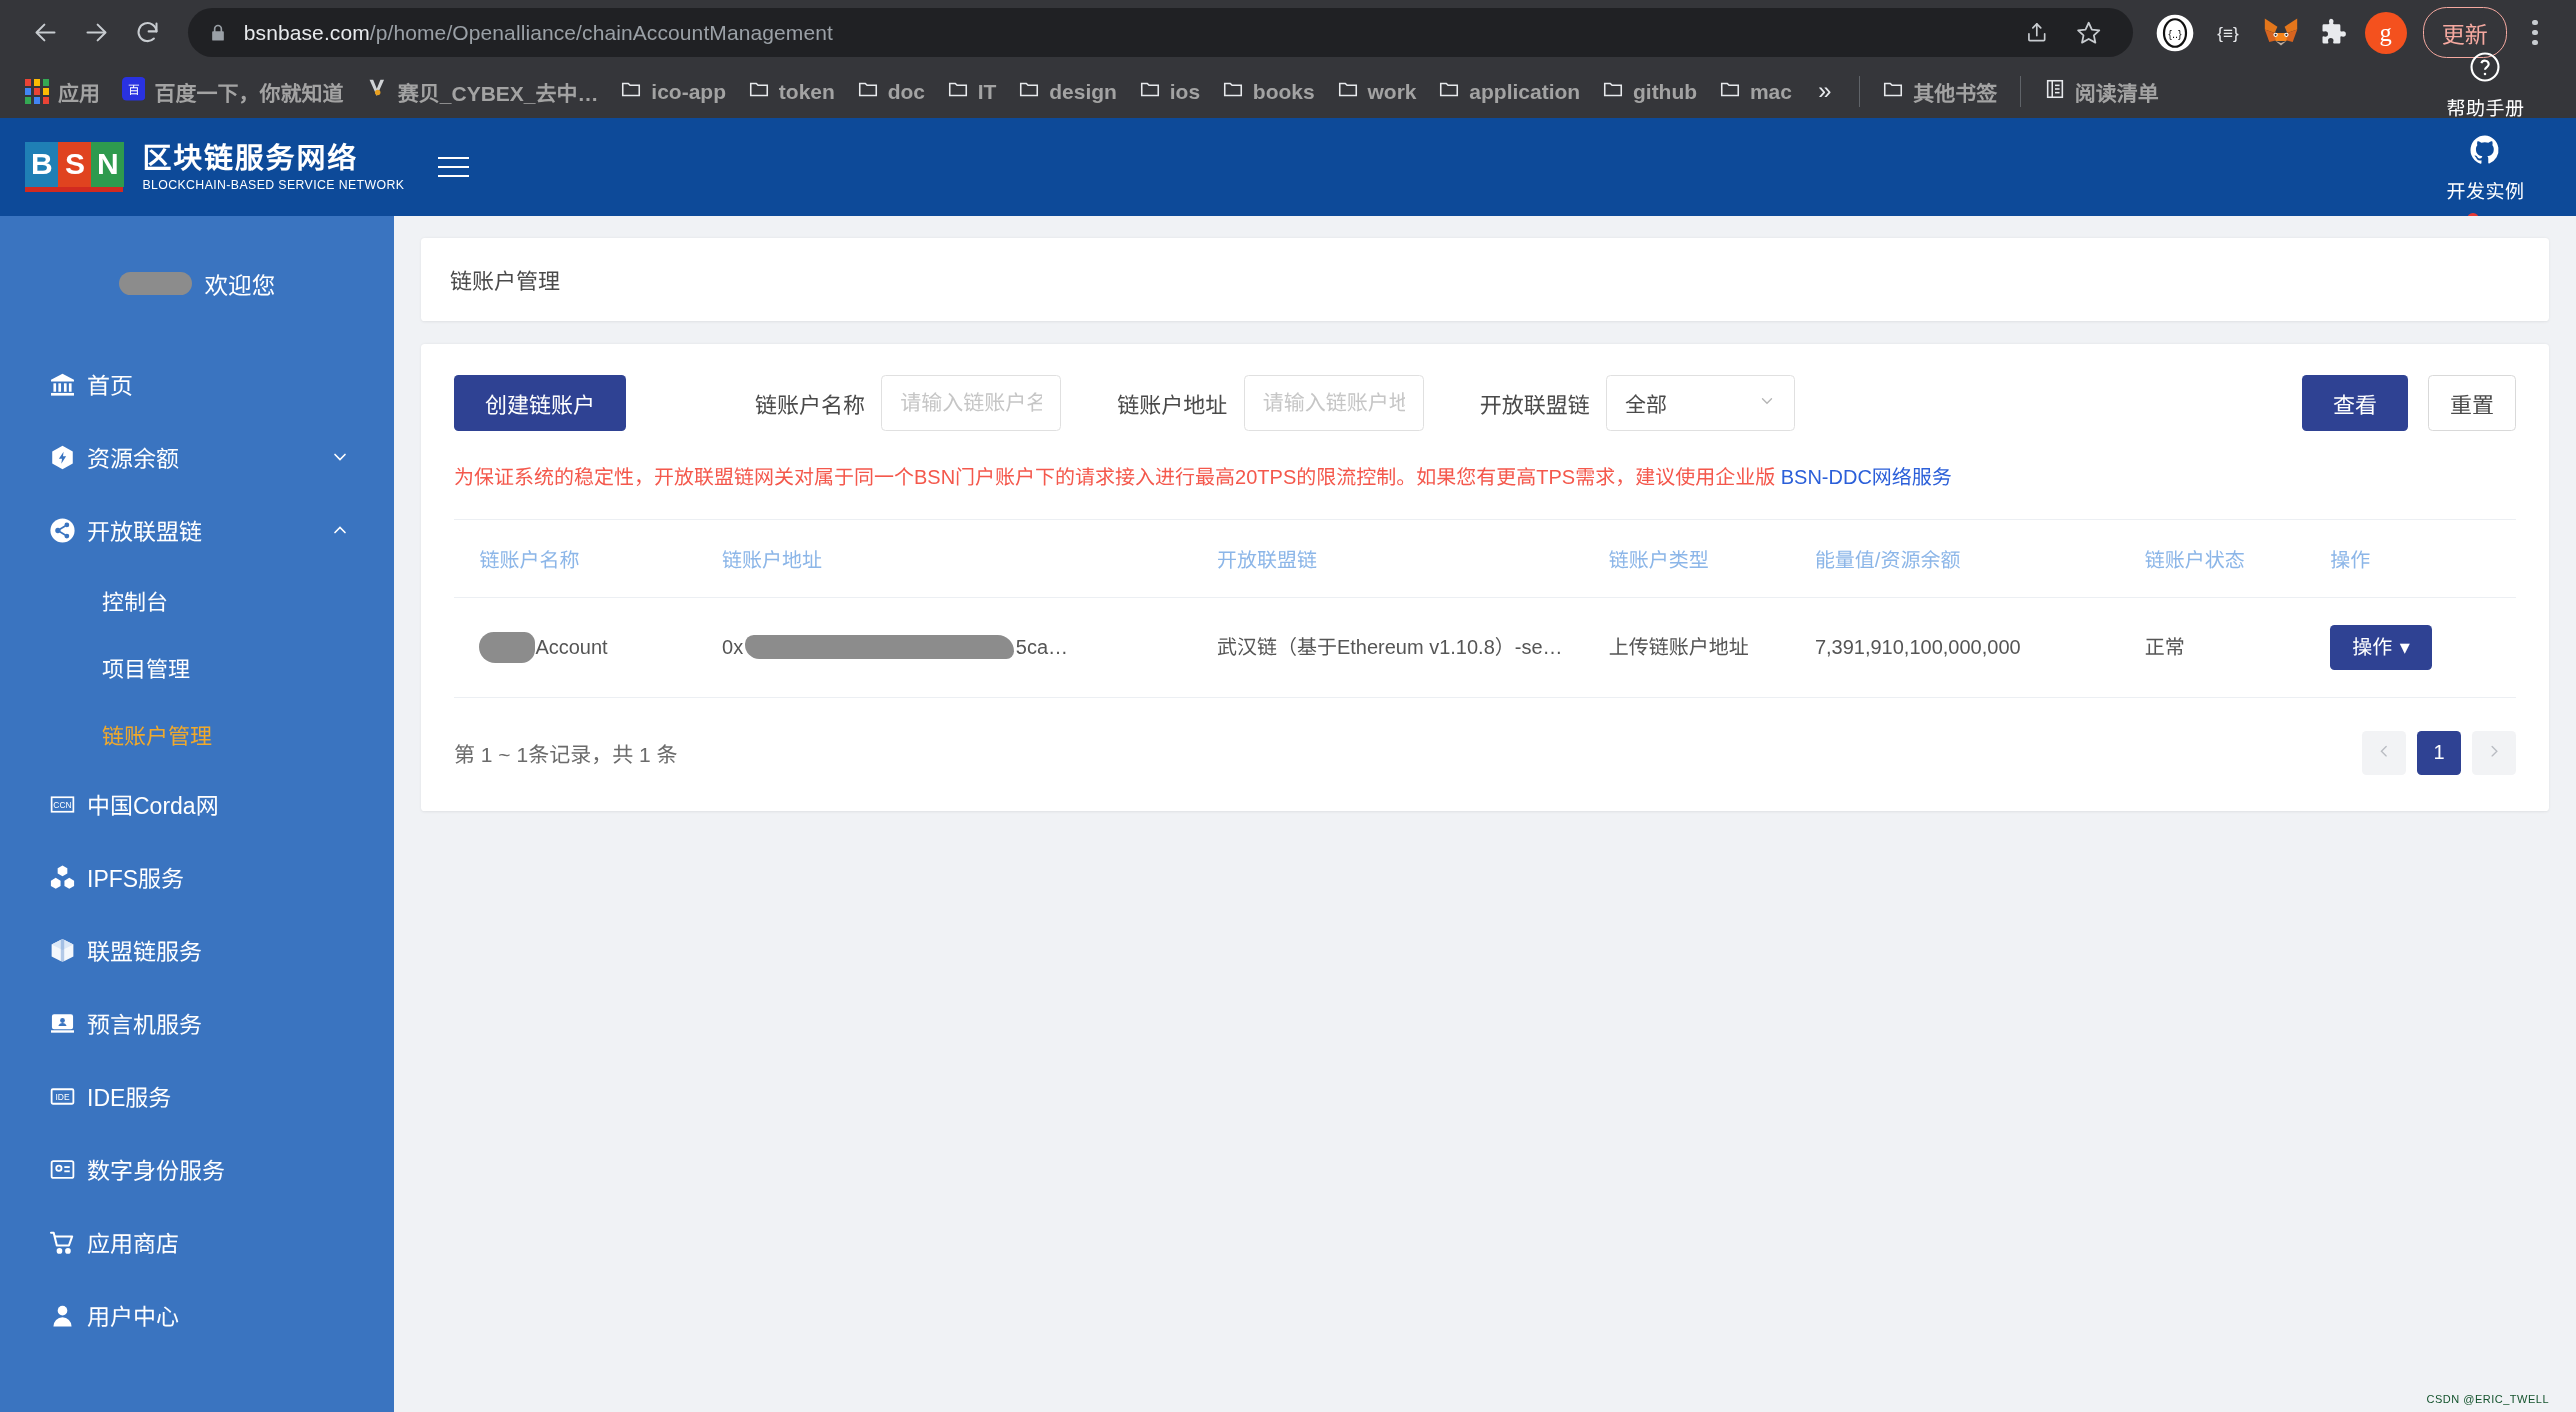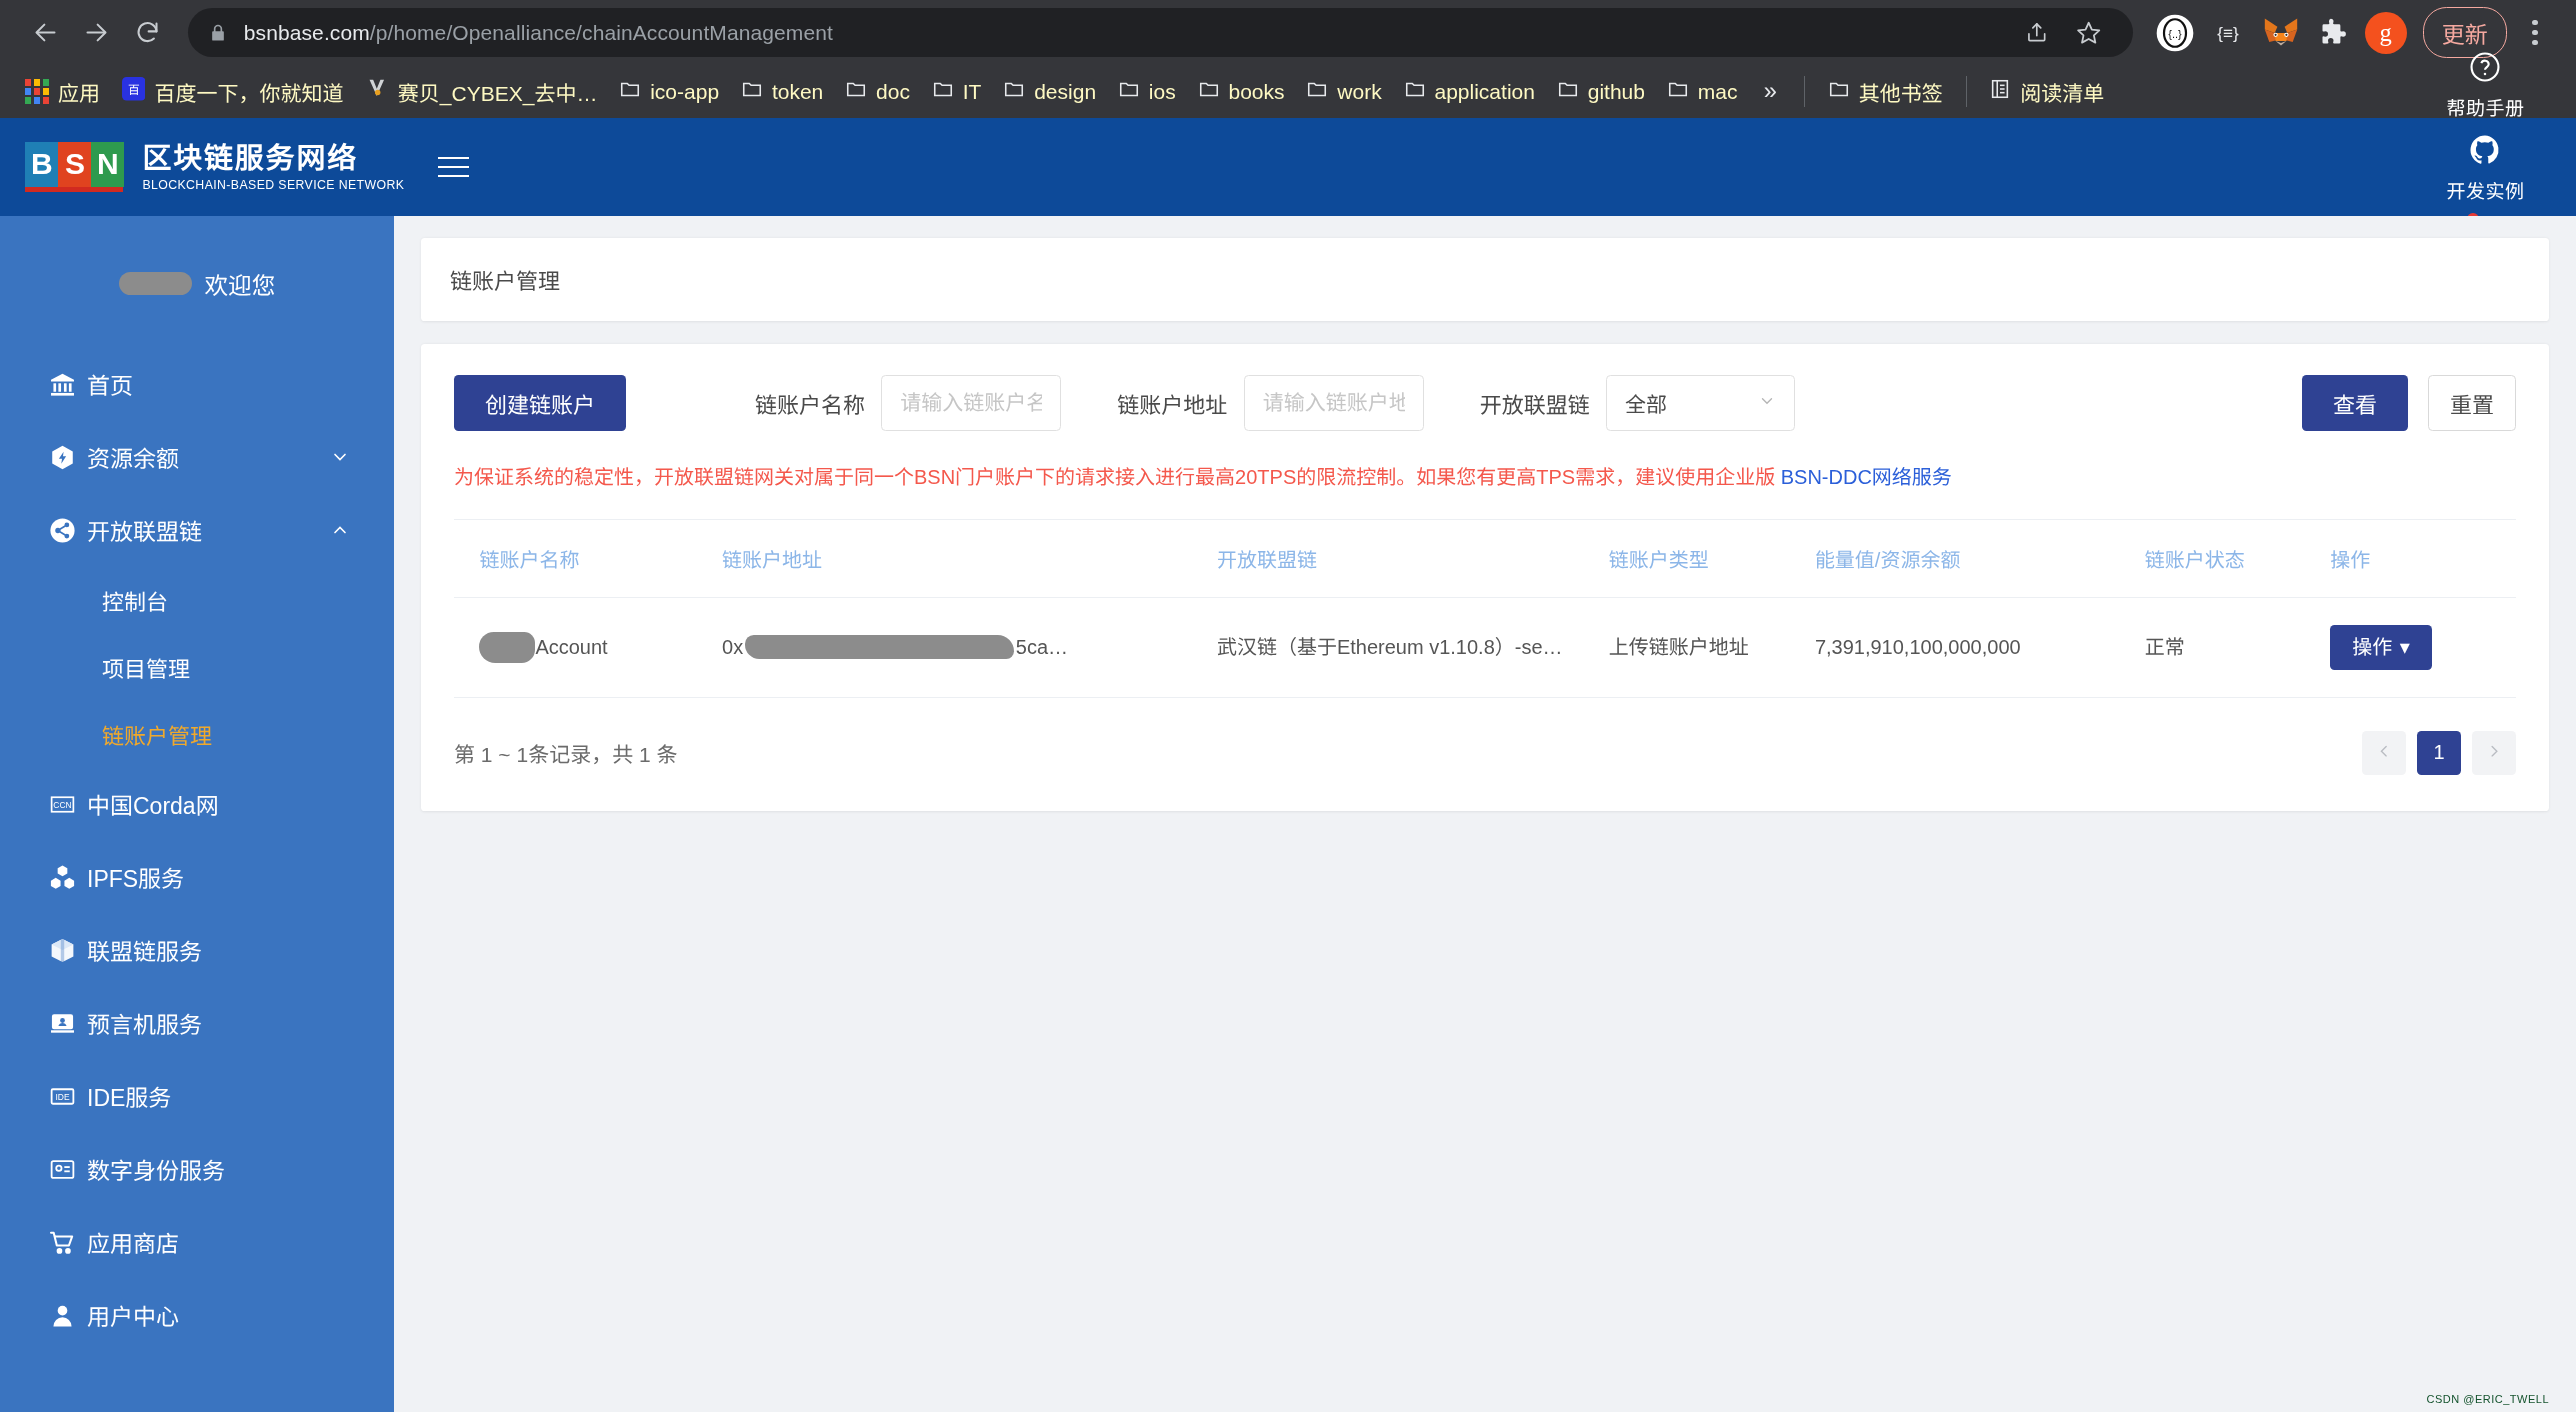--- a/index.html
+++ b/index.html
@@ -58,21 +58,21 @@
     align-items:center; justify-content:center; gap:4.5px; margin-left:3.6px; }
   .kebab i { width:5.4px; height:5.4px; border-radius:50%; background:#c8ccd0; display:block; }
 
   
   .bookmarks {
     height: 53px; background: #35363a; display: flex; align-items: center;
     padding: 0 14.5px; flex: 0 0 53px; gap: 1.8px; color: #e8eaed;
     font-size: 21px; white-space: nowrap; overflow: hidden;
   }
   .bm { display: flex; align-items: center; gap: 9px; padding: 5.4px 10px; border-radius: 5.4px; flex: 0 0 auto; }
-  .bm-label { font-size: 21px; color: #fef9c3; }
+  .bm-label { font-size: 21px; color: #a3a3a3; font-weight: bold; }
   .apps-grid { display:grid; grid-template-columns: repeat(3, 6.4px); grid-template-rows: repeat(3, 6.4px); gap:2.7px; }
   .apps-grid i { display:block; width:6.4px; height:6.4px; }
   .bm-sep { width:0.9px; height:31px; background:#5f6368; margin: 0 11px; flex:0 0 auto; }
   .chev-more { font-size: 23.6px; color:#e8eaed; padding: 0 14.5px; }
 
   
   .bsn-header {
     height: 98px; background: #0d4a99; display: flex; align-items: center;
     flex: 0 0 98px; padding-left: 25.4px;
   }

